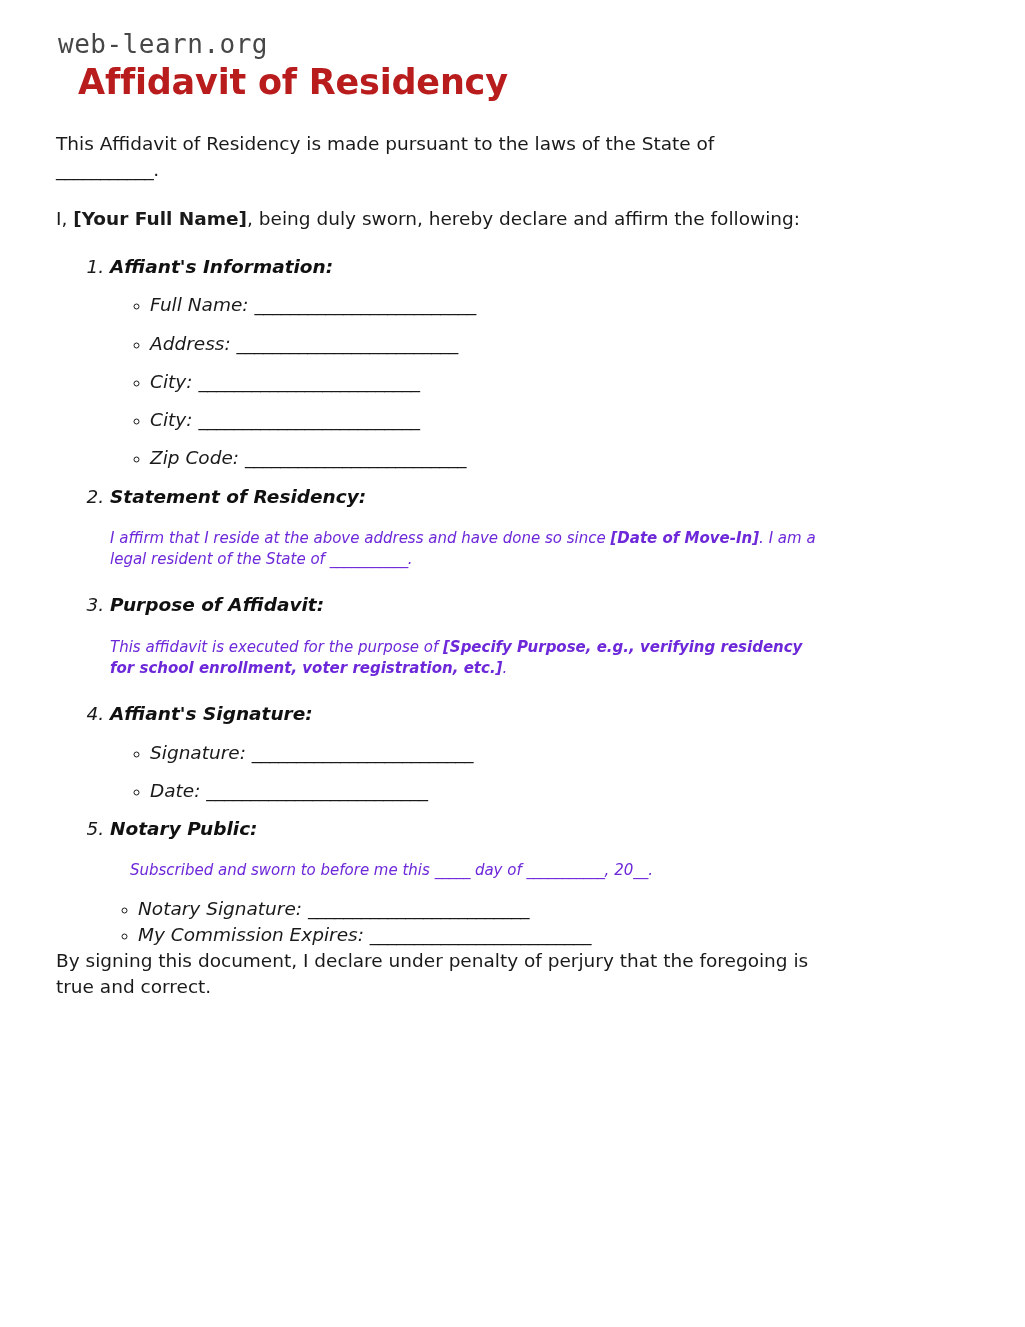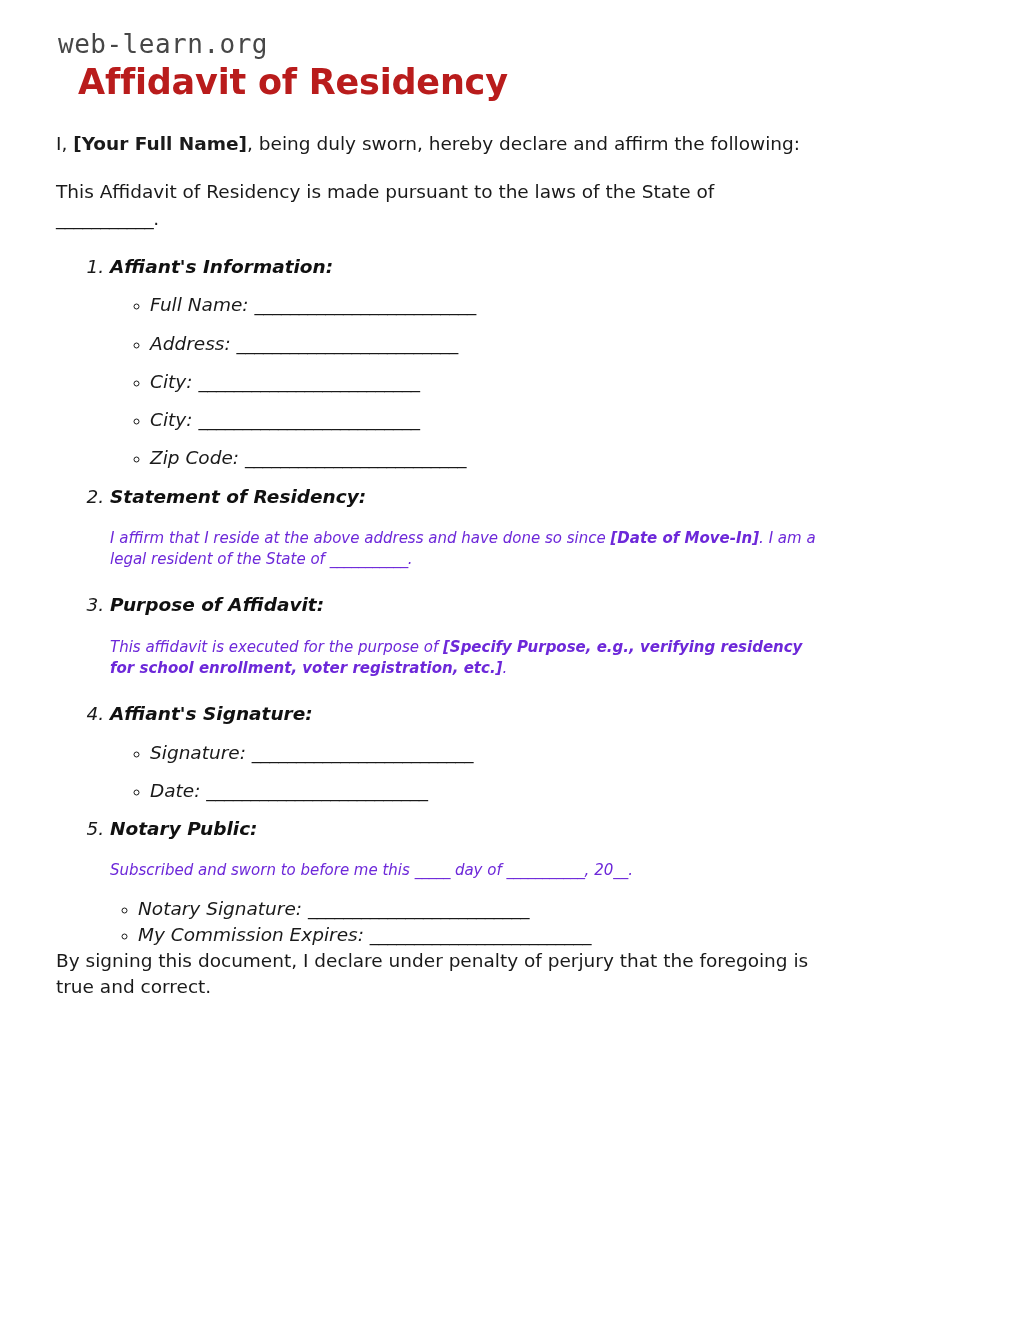--- a/index.html
+++ b/index.html
@@ -120,41 +120,42 @@
   
   .sec-para {
     font-size: 15px;
     line-height: 1.42;
     margin: 18px 0 22px 0;
     color: #6d28d9;
     max-width: 872px;
   }
   .sec-para.notary-line {
     margin-bottom: 0;
+    margin-left: 20px;
   }
 
   .blank {
     letter-spacing: -0.4px;
     white-space: pre;
   }
 </style>
 </head>
 <body>
 
 <div class="page">
 
   <div class="site-brand">web-learn.org</div>
   <h1 class="doc-title">Affidavit of Residency</h1>
 
   <p class="para">
+    <span>This Affidavit of Residency is made pursuant to the laws of the State of </span><span class="blank">___________</span><span>.</span>
+  </p>
+
+  <p class="para">
     <span>I, </span><b>[Your Full Name]</b><span>, being duly sworn, hereby declare and affirm the following:</span>
-  </p>
-
-  <p class="para">
-    <span>This Affidavit of Residency is made pursuant to the laws of the State of </span><span class="blank">___________</span><span>.</span>
   </p>
 
   <ol class="sections">
 
     <li>
       <span class="sec-head">Affiant's Information:</span>
       <ul class="fields">
         <li><span>Full Name: </span><span class="blank">_________________________</span></li>
         <li><span>Address: </span><span class="blank">_________________________</span></li>
         <li><span>City: </span><span class="blank">_________________________</span></li>

